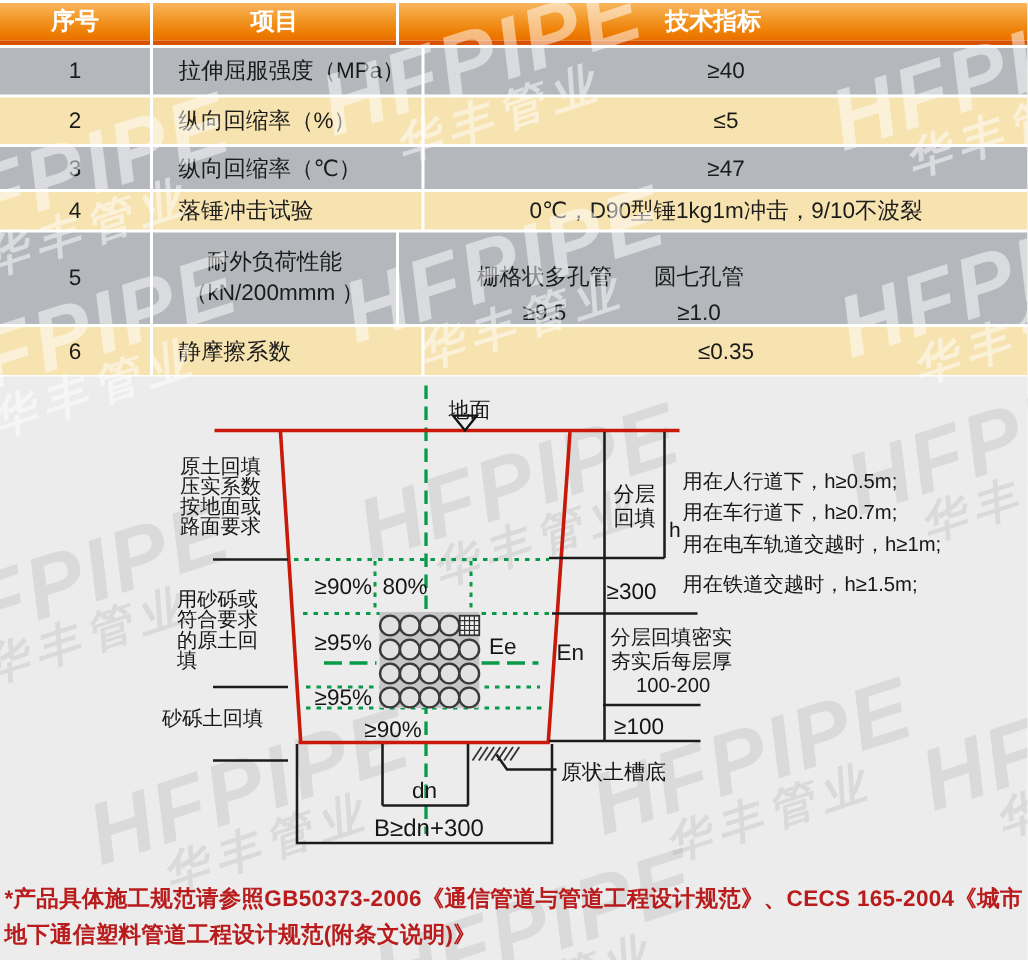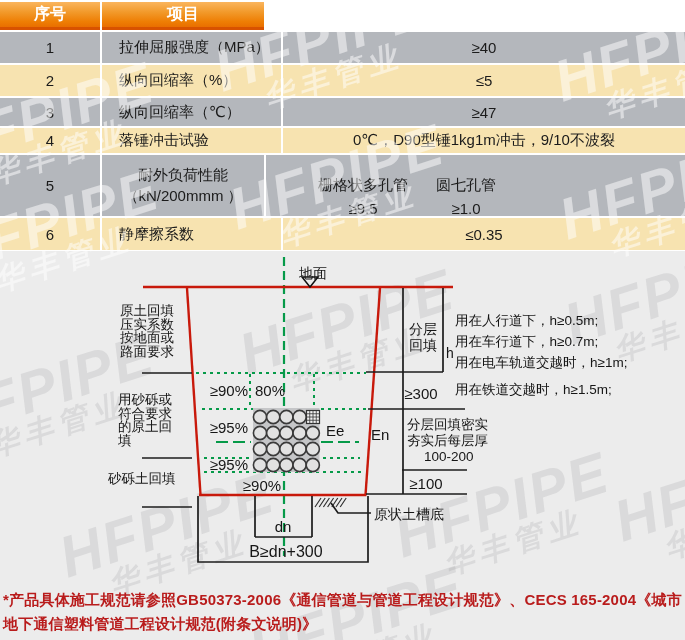--- a/index.html
+++ b/index.html
@@ -102,20 +102,21 @@
   </div>
 <div class="wm wm-dark" style="left:250px;top:592px">
     <span class="en">HFPIPE</span>
     <span class="cn">华丰管业</span>
   </div>
 
 <div class="spec-table">
   <div class="t-row hdr">
     <div class="cell c-seq">序号</div>
     <div class="cell c-item" style="padding-left:0;justify-content:center;">项目</div>
+    <div class="cell c-spec">技术指标</div>
   </div>
 
   <div class="t-row bg-gray h31">
     <div class="cell c-seq">1</div>
     <div class="cell c-item">拉伸屈服强度（MPa）</div>
     <div class="cell c-spec">≥40</div>
   </div>
 
   <div class="t-row bg-cream h31">
     <div class="cell c-seq">2</div>

